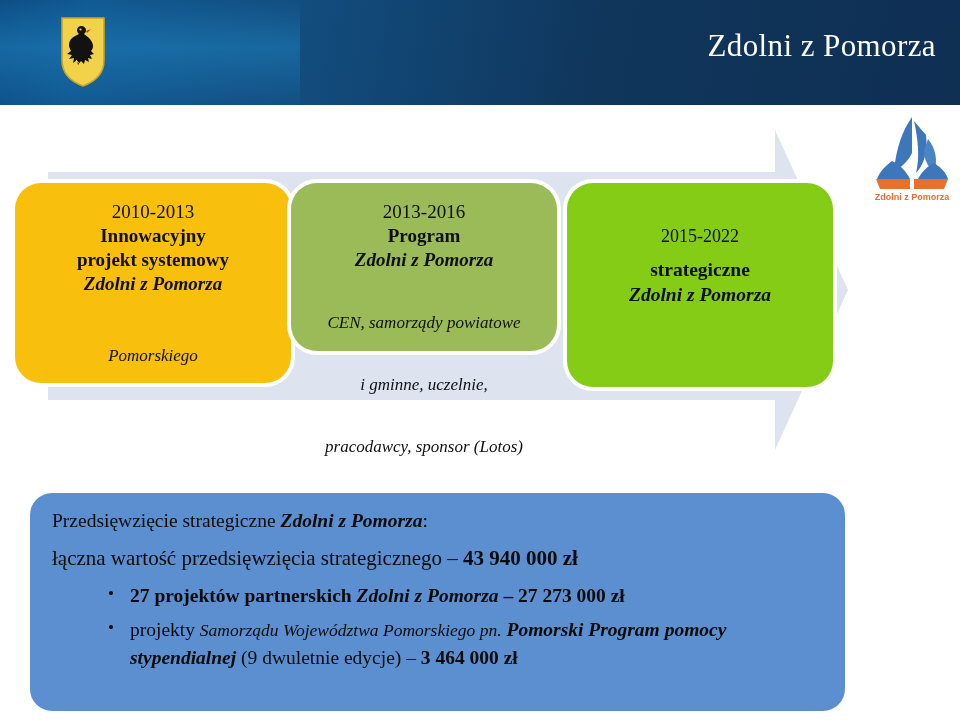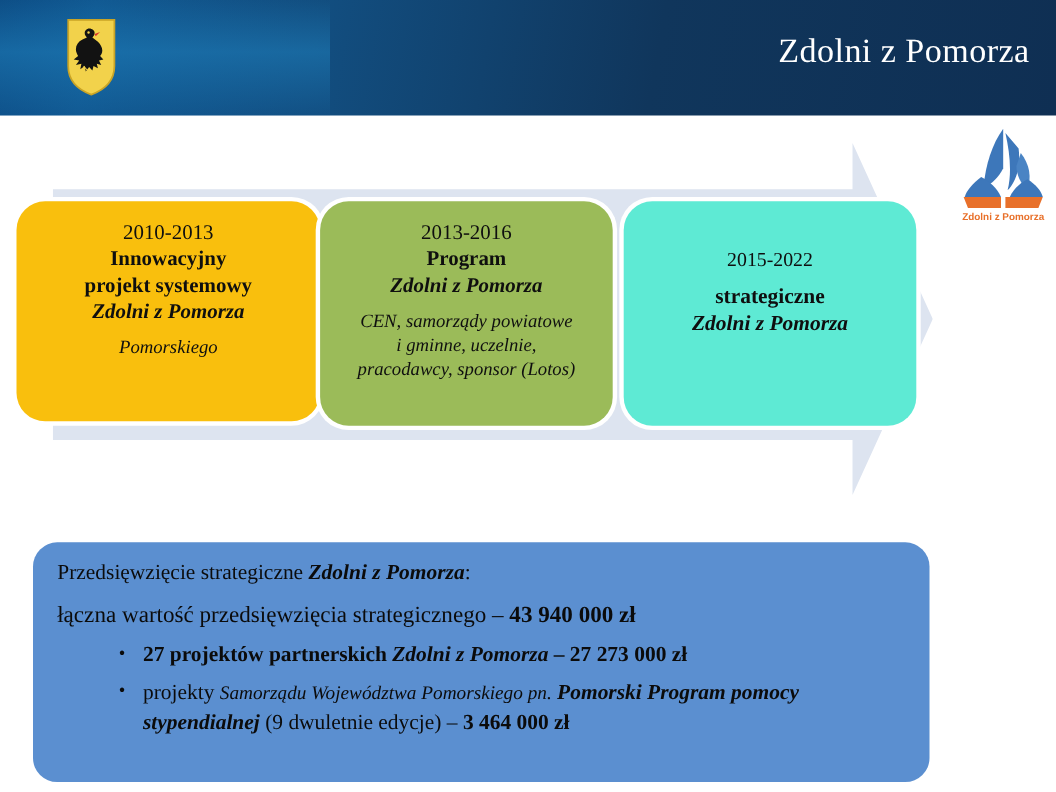--- a/index.html
+++ b/index.html
@@ -87,35 +87,35 @@
     justify-content: flex-start;
   }
   #phase-0 {
     left: 15px; top: 183px;
     width: 276px; height: 200px;
     background: #f9bf0d;
     padding-top: 17px;
   }
   #phase-1 {
     left: 291px; top: 183px;
-    width: 266px; height: 204px;
+    width: 266px; height: 168px;
     background: #9bbb59;
     padding-top: 17px;
   }
   #phase-2 {
     left: 567px; top: 183px;
     width: 266px; height: 204px;
-    background: #5eead4;
+    background: #84cc16;
     padding-top: 42px;
   }
 
   .years  { font-size: 19px; line-height: 1.26; }
   .t-bold { font-weight: bold; font-size: 19px; line-height: 1.26; }
   .t-bolditalic { font-weight: bold; font-style: italic; font-size: 19px; line-height: 1.26; }
-  .t-italic { font-style: italic; font-size: 17px; line-height: 1.3; }
+  .t-italic { font-style: italic; font-size: 17px; line-height: 1.3; margin-top: 40px; }
   .gap-sm { height: 9px; }
 
   #phase-2 .years { font-size: 18px; }
   #phase-2 .t-bold, #phase-2 .t-bolditalic { font-size: 19.5px; line-height: 1.3; }
 
   
   #info-box {
     position: absolute;
     left: 30px; top: 462px;
     width: 815px; height: 218px;

